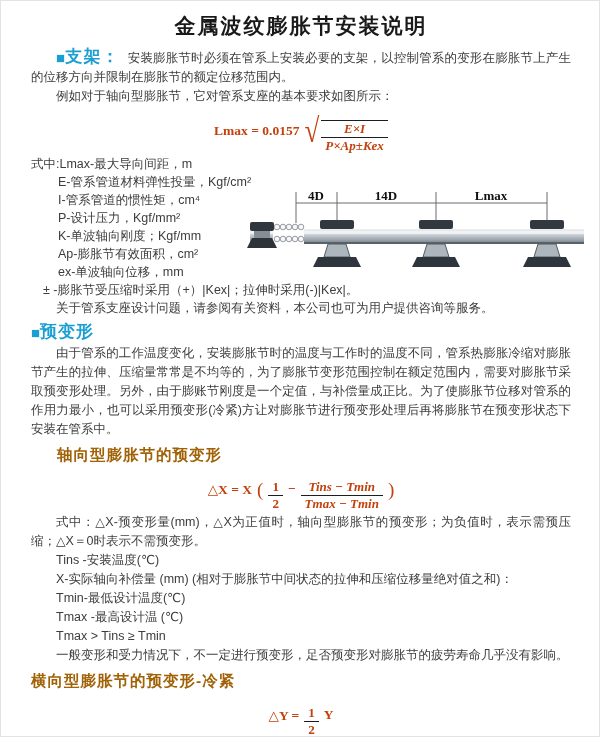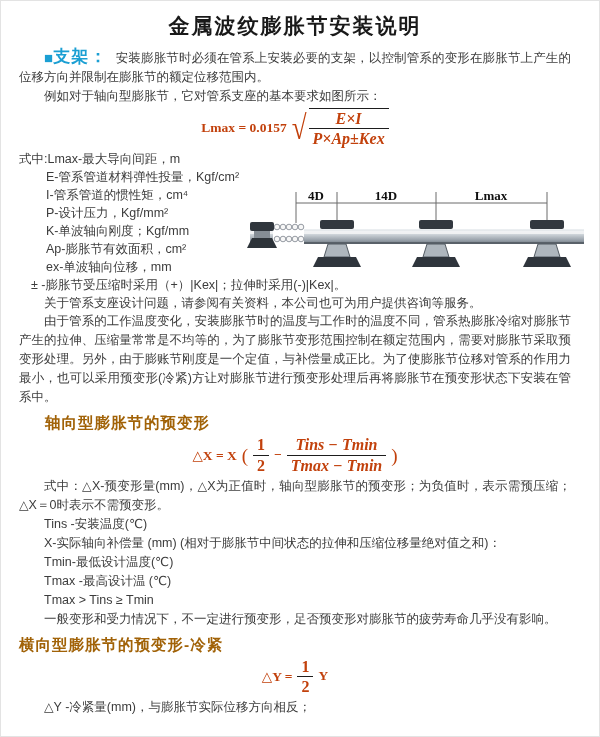--- a/index.html
+++ b/index.html
@@ -4,40 +4,40 @@
 <style>
   * { margin:0; padding:0; box-sizing:border-box; }
   html,body { width:600px; }
   body {
     height:737px; background:#f6f6f6;
     font-family:"Liberation Sans","DejaVu Sans",sans-serif;
     color:#3c3c3c; overflow:hidden;
   }
   .page {
     position:relative; width:600px; height:737px; background:#ffffff;
-    border:1px solid #e3e3e3; padding:6px 28px 0 18px;
+    border:1px solid #e3e3e3; padding:6px 28px 0 30px;
   }
   .title {
     text-align:center; font-size:21px; font-weight:bold; color:#191919;
     letter-spacing:2px; margin:6px 0 8px; line-height:26px;
   }
   .body-text { font-size:12.5px; line-height:19px; text-align:justify; color:#3c3c3c; }
   .indent { text-indent:2em; }
   .sec-marker { color:#1b9fd3; font-size:15px; vertical-align:-1px; letter-spacing:0; }
   .inline-head { color:#1b9fd3; font-size:17px; font-weight:bold; margin-right:8px; letter-spacing:1px; }
   .sec-head { font-size:17px; font-weight:bold; color:#1b9fd3; margin:4px 0 0; line-height:22px; letter-spacing:1px; }
   .sub-head { color:#a16207; font-size:15.5px; font-weight:bold; margin:6px 0 2px 26px; line-height:20px; letter-spacing:1px; }
   .sub-head.flush { margin-left:0; }
 
   .formula {
     display:flex; justify-content:center; align-items:center; gap:5px;
     font-family:"Liberation Serif","DejaVu Serif",serif; font-weight:bold;
     color:#c2410c; font-size:13.5px; margin:2px 0;
   }
-  .frac { display:inline-flex; flex-direction:column; align-items:center; line-height:1.2; font-size:16px; }
+  .frac { display:inline-flex; flex-direction:column; align-items:center; line-height:1.2; font-size:13px;margin-top:12px; }
   .frac .fn { padding:0 4px; }
   .frac .fd { border-top:1px solid #1d1d1d; padding:0 4px; }
   .radbar { border-top:1.5px solid #1d1d1d; margin-left:-2px; }
   .radical { font-size:27px; font-weight:normal; line-height:20px; transform:scaleY(1.25); margin-right:-1px; }
   .paren { font-size:19px; font-weight:normal; line-height:1; }
   .it { font-style:italic; }
 
   .defs { font-size:12.5px; line-height:18px; margin-top:2px; }
   .def-item { margin-left:27px; }
   .def-pm { margin-left:12px; }
@@ -142,20 +142,21 @@
         <polygon points="173,68 211,68 216,78 168,78" fill="#2f353c"></polygon>
       </g>
       <g>
         <rect x="286" y="31" width="34" height="9" rx="2" fill="#32383f"></rect>
         <polygon points="294,55 312,55 316,68 290,68" fill="#aeb6bd" stroke="#525a62" stroke-width="1"></polygon>
         <polygon points="284,68 322,68 327,78 279,78" fill="#2f353c"></polygon>
       </g>
     </svg>
   </div>
 
+  <p class="sec-head"><span class="sec-marker">■</span><span>预变形</span></p>
 
   <p class="body-text indent">由于管系的工作温度变化，安装膨胀节时的温度与工作时的温度不同，管系热膨胀冷缩对膨胀节产生的拉伸、压缩量常常是不均等的，为了膨胀节变形范围控制在额定范围内，需要对膨胀节采取预变形处理。另外，由于膨账节刚度是一个定值，与补偿量成正比。为了使膨胀节位移对管系的作用力最小，也可以采用预变形(冷紧)方让对膨胀节进行预变形处理后再将膨胀节在预变形状态下安装在管系中。</p>
 
   <p class="sub-head">轴向型膨胀节的预变形</p>
 
   <div class="formula">
     <span>△X = X</span>
     <span class="paren">(</span>
     <span class="frac">
       <span class="fn">1</span>

